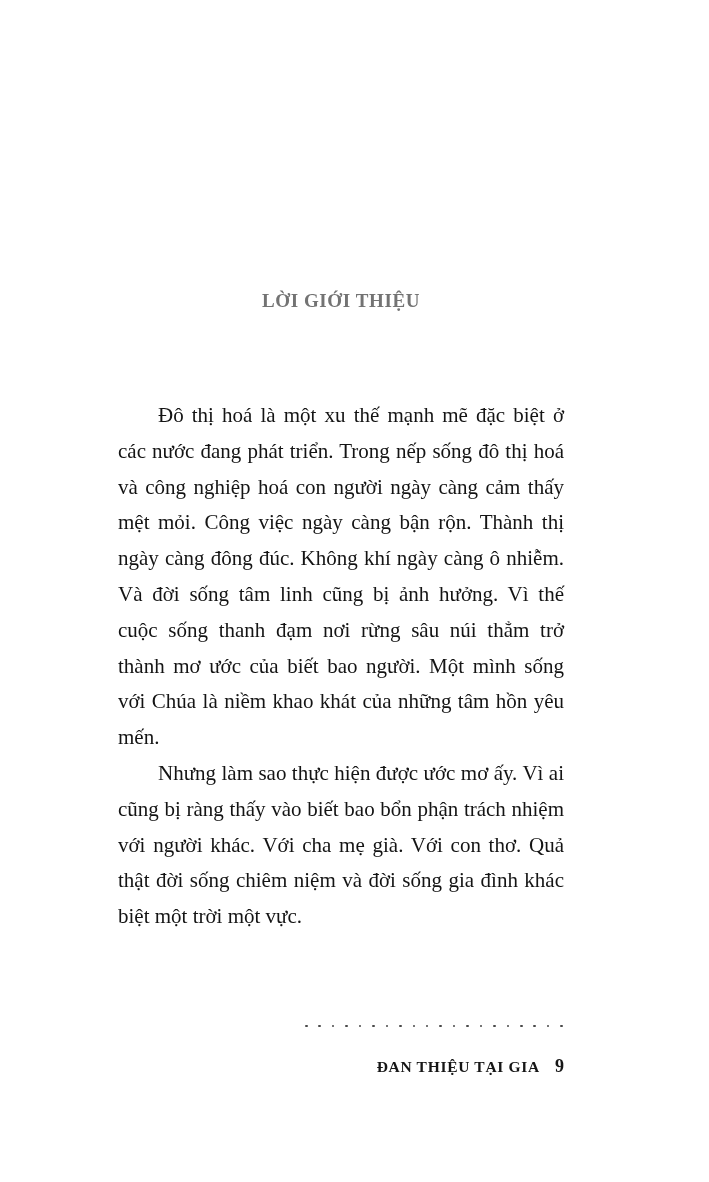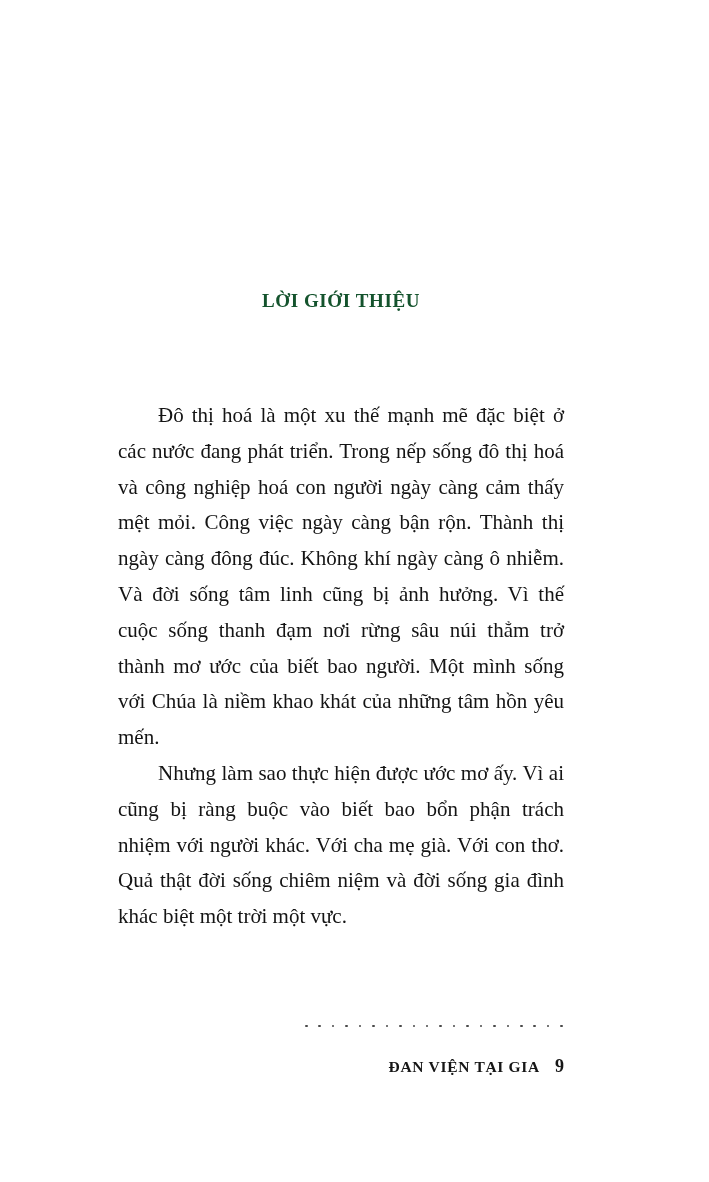--- a/index.html
+++ b/index.html
@@ -29,21 +29,21 @@
     top: 290px;
     width: 446px;
   }
   .chapter-title {
     font-size: 19px;
     font-weight: bold;
     letter-spacing: 0.6px;
     text-align: center;
     margin: 0;
     padding: 0;
-    color: #14532d;
+    color: #737373;
   }
   .body-text {
     margin-top: 86px;
   }
   .body-text p {
     margin: 0;
     font-size: 21px;
     line-height: 35.8px;
     text-align: justify;
     text-justify: inter-word;
@@ -99,21 +99,21 @@
 </head>
 <body>
 
 <div class="page">
 
   <div class="content">
     <h1 class="chapter-title">LỜI GIỚI THIỆU</h1>
 
     <div class="body-text">
       <p>Đô thị hoá là một xu thế mạnh mẽ đặc biệt ở các nước đang phát triển. Trong nếp sống đô thị hoá và công nghiệp hoá con người ngày càng cảm thấy mệt mỏi. Công việc ngày càng bận rộn. Thành thị ngày càng đông đúc. Không khí ngày càng ô nhiễm. Và đời sống tâm linh cũng bị ảnh hưởng. Vì thế cuộc sống thanh đạm nơi rừng sâu núi thẳm trở thành mơ ước của biết bao người. Một mình sống với Chúa là niềm khao khát của những tâm hồn yêu mến.</p>
-      <p class="last-line-natural">Nhưng làm sao thực hiện được ước mơ ấy. Vì ai cũng bị ràng buộc vào biết bao bổn phận trách nhiệm với người khác. Với cha mẹ già. Với con thơ. Quả thật đời sống chiêm niệm và đời sống gia đình khác biệt một trời một vực.</p>
+      <p class="last-line-natural">Nhưng làm sao thực hiện được ước mơ ấy. Vì ai cũng bị ràng thấy vào biết bao bổn phận trách nhiệm với người khác. Với cha mẹ già. Với con thơ. Quả thật đời sống chiêm niệm và đời sống gia đình khác biệt một trời một vực.</p>
     </div>
   </div>
 
   <div class="dot-rule">
       <span></span>
       <span></span>
       <span></span>
       <span></span>
       <span></span>
       <span></span>
@@ -127,17 +127,17 @@
       <span></span>
       <span></span>
       <span></span>
       <span></span>
       <span></span>
       <span></span>
       <span></span>
     </div>
 
   <div class="footer">
-    <span class="footer-label">ĐAN VIỆN TẠI GIA</span>
+    <span class="footer-label">ĐAN THIỆU TẠI GIA</span>
     <span class="footer-page">9</span>
   </div>
 
 </div>
 
 </body></html>

